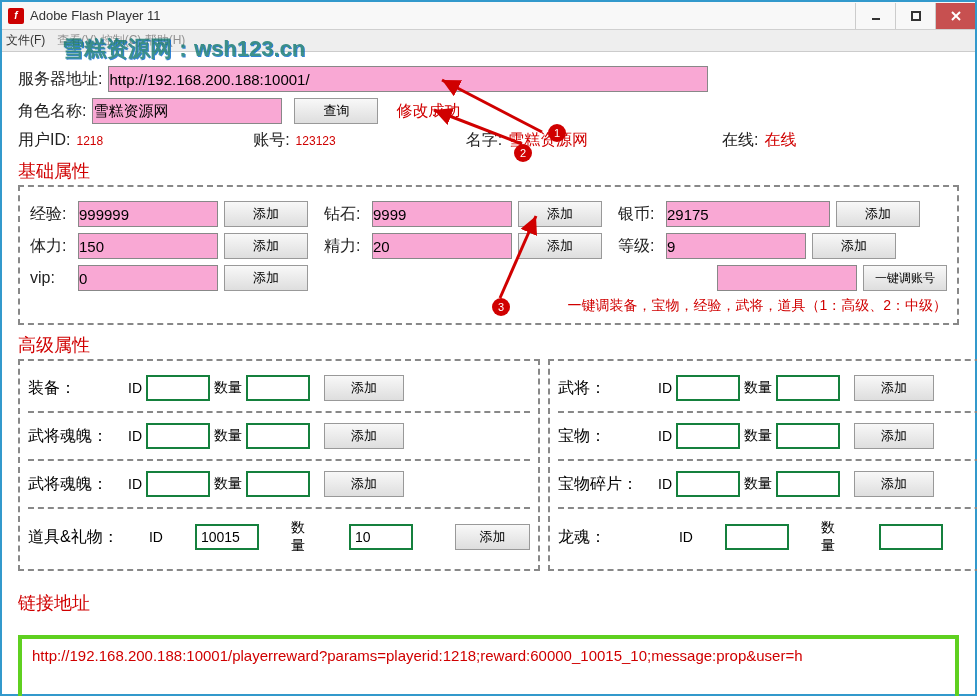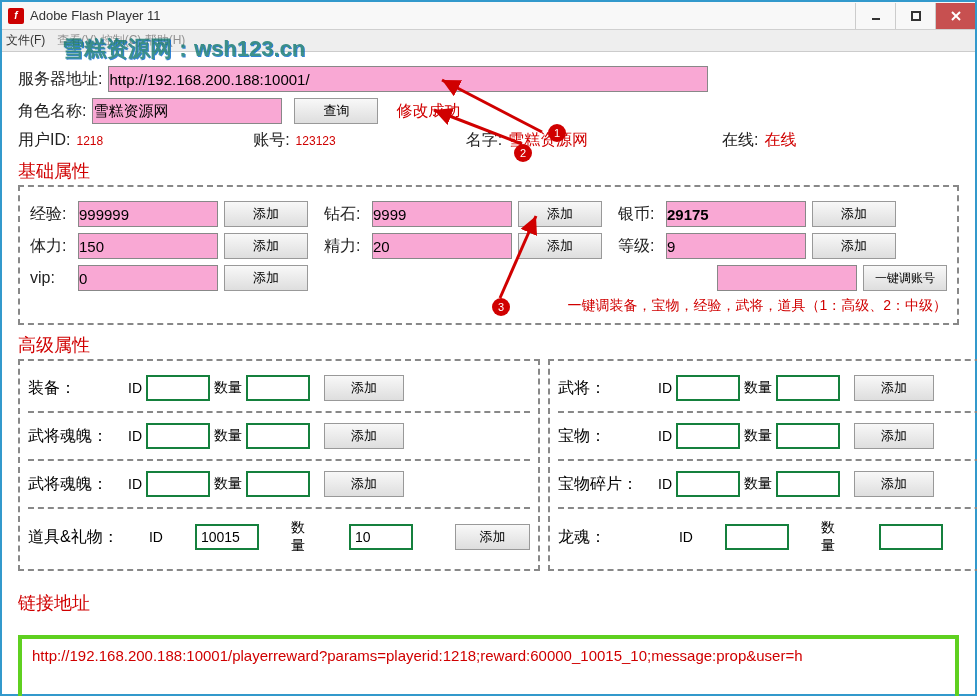--- a/index.html
+++ b/index.html
@@ -97,21 +97,21 @@
             <input class="txt-input" style="width: 140px;" value="999999">
             <button class="btn" style="width:84px;margin-left:6px">添加</button>
           </div>
         <div class="cell">
             <span class="inline-lbl">钻石:</span>
             <input class="txt-input" style="width: 140px;" value="9999">
             <button class="btn" style="width:84px;margin-left:6px">添加</button>
           </div>
         <div class="cell">
             <span class="inline-lbl">银币:</span>
-            <input class="txt-input" style="width: 140px; font-weight: bold;" value="29175">
+            <input class="txt-input" style="width: 164px;" value="29175">
             <button class="btn" style="width:84px;margin-left:6px">添加</button>
           </div>
       </div>
       <div class="grid3">
         <div class="cell">
             <span class="inline-lbl">体力:</span>
             <input class="txt-input" style="width: 140px;" value="150">
             <button class="btn" style="width:84px;margin-left:6px">添加</button>
           </div>
         <div class="cell">

